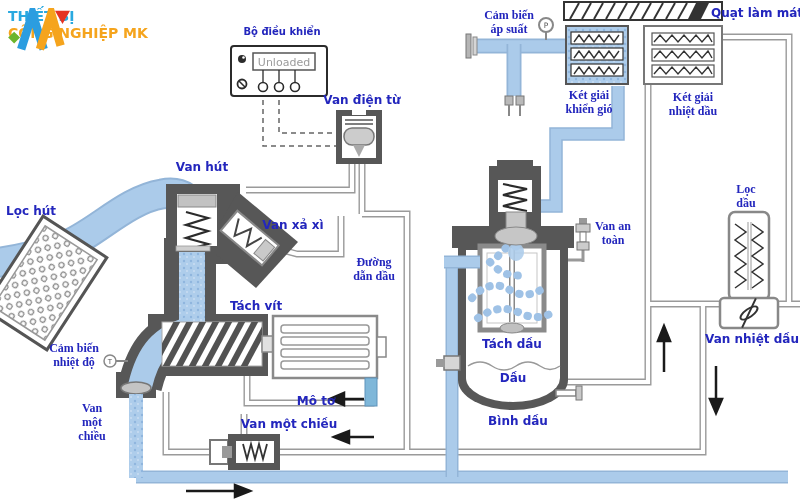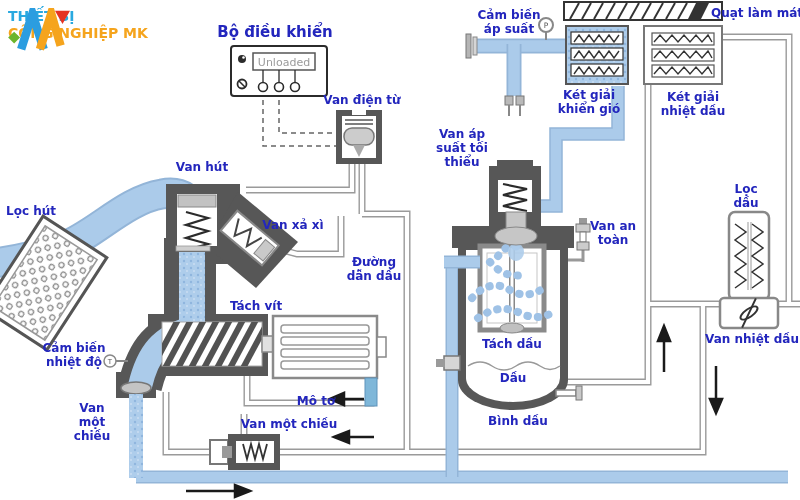--- a/index.html
+++ b/index.html
@@ -7,21 +7,21 @@
          font-family:"DejaVu Sans",sans-serif;}
   #stage svg{position:absolute;left:0;top:0;}
   .pc{stroke:#9a9a9a;stroke-width:7;fill:none;}
   .pw{stroke:#ffffff;stroke-width:4.2;fill:none;}
   .bc{stroke:#93b5d8;fill:none;}
   .bw{stroke:#abcbea;fill:none;}
   .dash{stroke:#666;stroke-width:1.5;fill:none;stroke-dasharray:5 4;}
   .zig{stroke:#333;stroke-width:1.4;fill:none;}
   .lb{position:absolute;transform:translateX(-50%);color:#2326bd;
       font:bold 12px "DejaVu Sans",sans-serif;text-align:center;line-height:14px;white-space:nowrap;}
-  .lb .ln{display:block;}
+  .lb .ln{display:block;font-family:Liberation Serif, serif;}
   #logo{position:absolute;left:8px;top:8px;display:flex;align-items:center;gap:8px;}
   #logo .t1{font:bold 14px "DejaVu Sans",sans-serif;color:#29a9e0;line-height:17px;}
   #logo .t2{font:bold 14px "DejaVu Sans",sans-serif;color:#f5a41d;line-height:17px;}
 </style>
 </head>
 <body>
 
 <div id="stage">
 
 <svg width="800" height="500" viewBox="0 0 800 500">
@@ -337,42 +337,37 @@
     <path d="M14,44 L26,6 L38,44" fill="none" stroke="#2b9de0" stroke-width="9"></path>
     <path d="M34,44 L46,6 L56,40" fill="none" stroke="#f5a41d" stroke-width="9"></path>
     <polygon points="50,3 66,3 58,17" fill="#e53323"></polygon>
   </svg>
   <div>
     <div class="t1">THIẾT BỊ</div>
     <div class="t2">CÔNG NGHIỆP MK</div>
   </div>
 </div>
 
-<div class="lb" style="left:275px;top:25px;font-size:15px">Bộ điều khiển</div>
+<div class="lb" style="left:282px;top:25px;font-size:10px">Bộ điều khiển</div>
 <div class="lb" style="left:362px;top:93px">Van điện từ</div>
 <div class="lb" style="left:509px;top:8px">
   <span class="ln">Cảm biến</span>
       <span class="ln">áp suất</span>
 </div>
 <div class="lb" style="left:757px;top:6px">Quạt làm mát</div>
 <div class="lb" style="left:589px;top:88px">
   <span class="ln">Két giải</span>
       <span class="ln">khiển gió</span>
 </div>
 <div class="lb" style="left:693px;top:90px">
   <span class="ln">Két giải</span>
       <span class="ln">nhiệt dầu</span>
 </div>
 <div class="lb" style="left:202px;top:160px">Van hút</div>
 <div class="lb" style="left:293px;top:218px">Van xả xì</div>
-<div class="lb" style="left:462px;top:127px">
-  <span class="ln">Van áp</span>
-      <span class="ln">suất tối</span>
-      <span class="ln">thiểu</span>
-</div>
 <div class="lb" style="left:613px;top:219px">
   <span class="ln">Van an</span>
       <span class="ln">toàn</span>
 </div>
 <div class="lb" style="left:746px;top:182px">
   <span class="ln">Lọc</span>
       <span class="ln">dầu</span>
 </div>
 <div class="lb" style="left:31px;top:204px">Lọc hút</div>
 <div class="lb" style="left:374px;top:255px">

